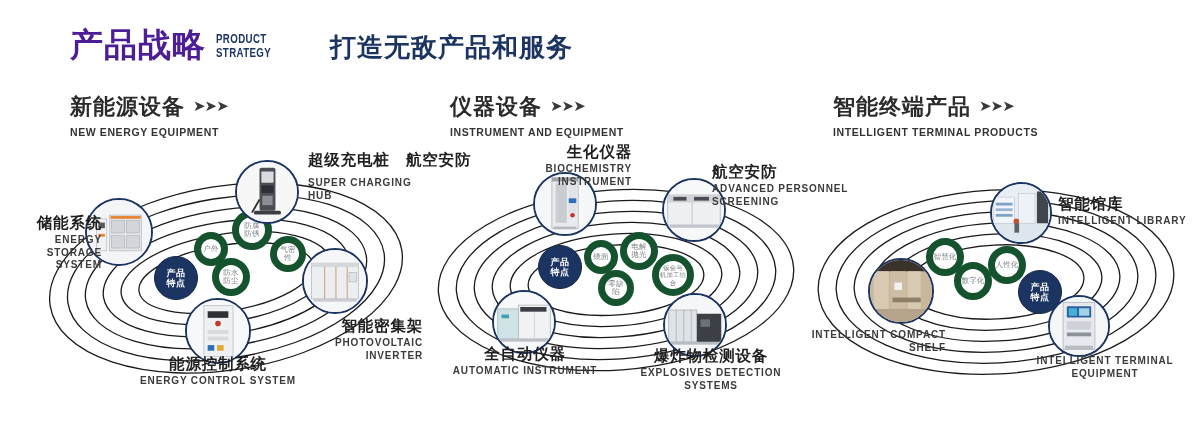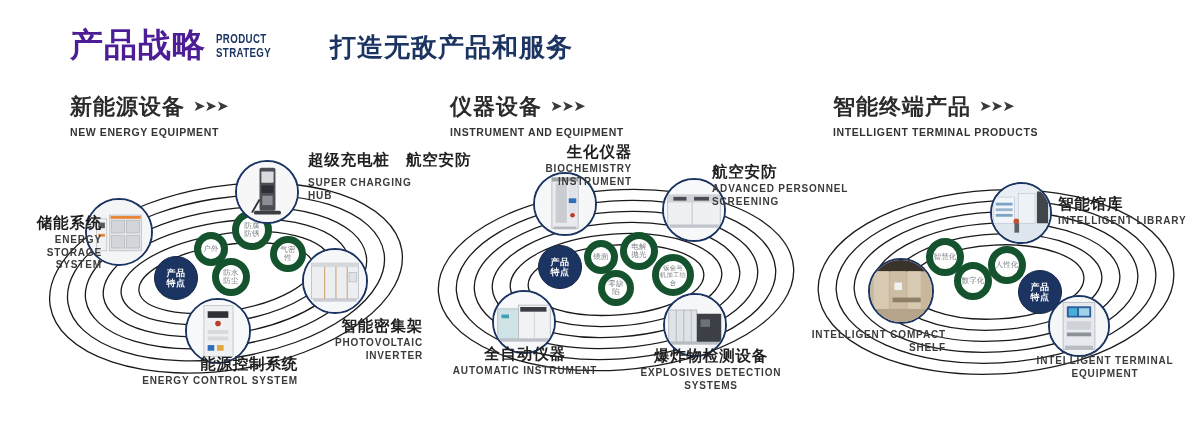--- a/index.html
+++ b/index.html
@@ -225,21 +225,21 @@
         <rect x="0" y="0" width="66" height="66" fill="#f7f8f9"></rect>
         <rect x="18" y="6" width="31" height="54" fill="#eef0f2" stroke="#b7bbc1" stroke-width="0.8"></rect>
         <rect x="22" y="12" width="22" height="7" fill="#2d3035"></rect>
         <circle cx="33" cy="25" r="3" fill="#c0392b"></circle>
         <rect x="22" y="32" width="22" height="4" fill="#d6d9dd"></rect>
         <rect x="22" y="39" width="22" height="4" fill="#d6d9dd"></rect>
         <rect x="22" y="48" width="7" height="6" fill="#2e6fb7"></rect>
         <rect x="32" y="48" width="7" height="6" fill="#e0a93a"></rect>
       </svg>
     </div>
-    <div class="cap center" style="left:108px; top:206px; width:160px;text-align:right;">
+    <div class="cap center" style="left:108px; top:206px; width:160px;">
       <div class="cn">能源控制系统</div>
       <div class="en">ENERGY CONTROL SYSTEM</div>
     </div>
   </div>
 
   <div class="group" style="left:420px;">
     <svg class="orbits" width="400" height="260" viewBox="0 0 400 260" fill="none" stroke="#1a1a1a" stroke-width="1.3">
       <ellipse cx="196" cy="130" rx="178" ry="90" transform="rotate(-4 196 130)"></ellipse>
       <ellipse cx="196" cy="130" rx="160" ry="79" transform="rotate(-4 196 130)"></ellipse>
       <ellipse cx="196" cy="130" rx="142" ry="68" transform="rotate(-4 196 130)"></ellipse>

